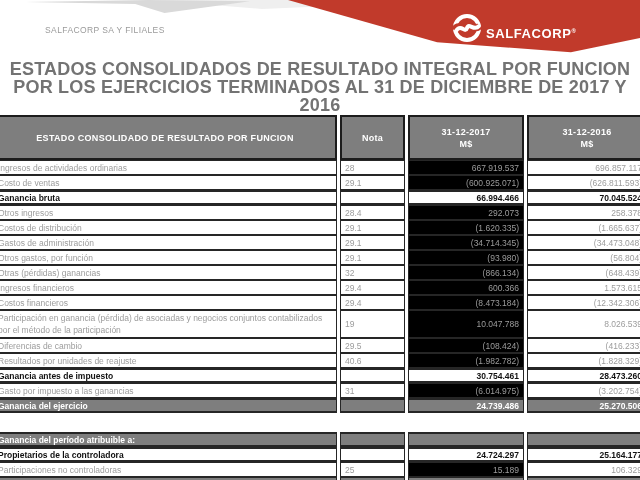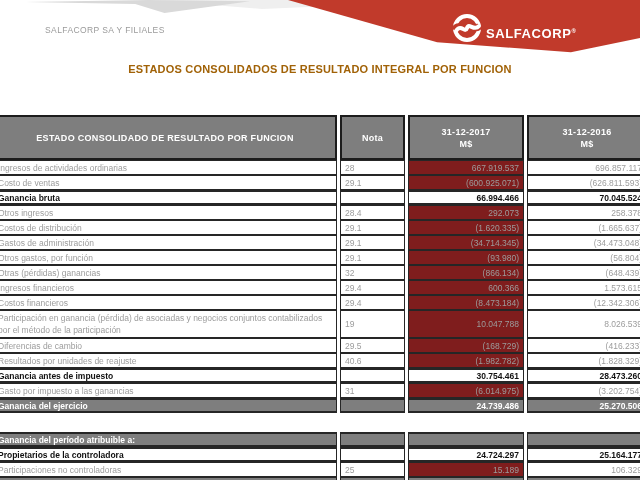--- a/index.html
+++ b/index.html
@@ -13,38 +13,38 @@
     clip-path:polygon(0 0,100% 0,35% 100%);}
   .company{position:absolute;left:45px;top:25px;font-size:8.5px;color:#9a9a9a;letter-spacing:.4px;}
   .banner{position:absolute;left:0;top:0;width:640px;height:55px;background:#c13a2b;
     clip-path:polygon(45% 0%,100% 0%,100% 69%,89.2% 95%,68.3% 77%);}
   .logo{position:absolute;left:450px;top:11px;display:flex;align-items:center;}
   .logo svg{display:block;}
   .logo-text{color:#ffffff;font-weight:bold;font-size:13px;letter-spacing:.6px;margin-left:2px;margin-top:10px;}
   .logo-reg{color:#fff;font-size:6px;vertical-align:super;}
 
   
-  .title{position:absolute;left:0;top:60px;width:640px;text-align:center;color:#a16207;
-    font-weight:bold;font-size:11px;line-height:18px;letter-spacing:.2px;}
+  .title{position:absolute;left:0;top:60px;width:640px;text-align:center;color:#737373;
+    font-weight:bold;font-size:18px;line-height:18px;letter-spacing:.2px;}
 
   
   table{border-collapse:separate;border-spacing:3px 0;position:absolute;left:-10px;
     table-layout:fixed;width:660px;}
   #main-table{top:115px;}
   #attr-table{top:432px;}
   th,td{box-sizing:border-box;overflow:hidden;}
   thead th{background:#7e7e7e;color:#ffffff;border:2px solid #1c1c1c;height:45px;
     font-size:9px;font-weight:bold;text-align:center;vertical-align:middle;letter-spacing:.3px;line-height:12px;}
   td{height:15px;border:1px solid #262626;font-size:8.5px;padding:0 4px;
     white-space:nowrap;vertical-align:middle;}
   .cell-label{text-align:left;}
   .cell-nota{text-align:left;}
   .cell-v2017,.cell-v2016{text-align:right;}
   tr.row-normal td{color:#9c9c9c;}
-  tr.row-normal td.cell-v2017{background:#7f1d1d;}
+  tr.row-normal td.cell-v2017{background:#000000;}
   tr.row-bold td{color:#111;font-weight:bold;border-top-width:2px;border-bottom-width:2px;}
   tr.row-gray td{background:#7e7e7e;color:#ffffff;font-weight:bold;border-top-width:2px;border-bottom-width:2px;}
   tr.row-stub td{height:7px;background:#7e7e7e;border-bottom-width:0;}
   tr.row-tall td{height:28px;}
   tr.row-tall td.cell-label{white-space:normal;line-height:1.3;padding-top:1px;}
 </style>
 </head>
 <body>
 
 <div id="page">
@@ -59,20 +59,21 @@
         <circle cx="17" cy="17" r="12" fill="none" stroke="#ffffff" stroke-width="4"></circle>
         <path d="M4 19 C 10 10, 16 24, 17 17 C 18 10, 26 22, 30 14" fill="none" stroke="#c13a2b" stroke-width="7"></path>
         <path d="M6 20 C 11 12, 15 23, 17 17 C 19 11, 24 21, 29 15" fill="none" stroke="#ffffff" stroke-width="4" stroke-linecap="round"></path>
       </svg>
     </span>
     <span class="logo-text"><span>SALFACORP</span><span class="logo-reg">®</span></span>
   </div>
 
   <div class="title">
     <div>ESTADOS CONSOLIDADOS DE RESULTADO INTEGRAL POR FUNCION</div>
+    <div>POR LOS EJERCICIOS TERMINADOS AL 31 DE DICIEMBRE DE 2017 Y 2016</div>
   </div>
 
   <table id="main-table">
     <colgroup>
         <col style="width:344px">
         <col style="width:65px">
         <col style="width:116px">
         <col style="width:120px">
       </colgroup>
     <thead>
@@ -152,21 +153,21 @@
         </tr>
         <tr class="row-normal row-tall">
           <td class="cell-label">Participación en ganancia (pérdida) de asociadas y negocios conjuntos contabilizados por el método de la participación</td>
           <td class="cell-nota">19</td>
           <td class="cell-v2017">10.047.788</td>
           <td class="cell-v2016">8.026.539</td>
         </tr>
         <tr class="row-normal">
           <td class="cell-label">Diferencias de cambio</td>
           <td class="cell-nota">29.5</td>
-          <td class="cell-v2017">(168.729)</td>
+          <td class="cell-v2017">(108.424)</td>
           <td class="cell-v2016">(416.233)</td>
         </tr>
         <tr class="row-normal">
           <td class="cell-label">Resultados por unidades de reajuste</td>
           <td class="cell-nota">40.6</td>
           <td class="cell-v2017">(1.982.782)</td>
           <td class="cell-v2016">(1.828.329)</td>
         </tr>
         <tr class="row-bold">
           <td class="cell-label">Ganancia antes de impuesto</td>

